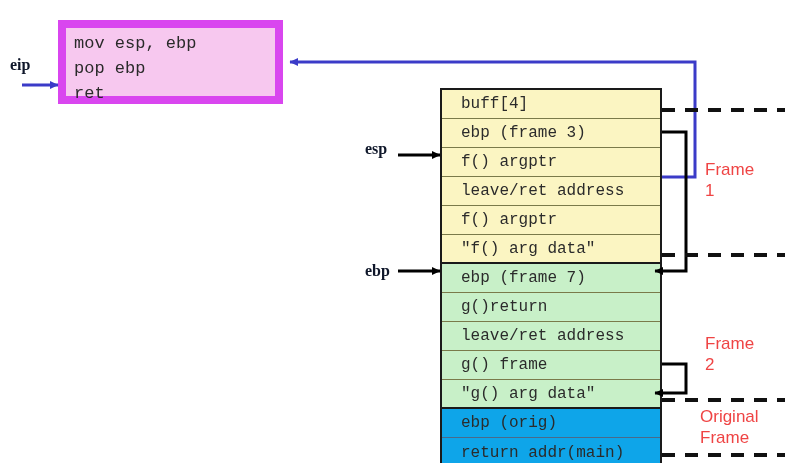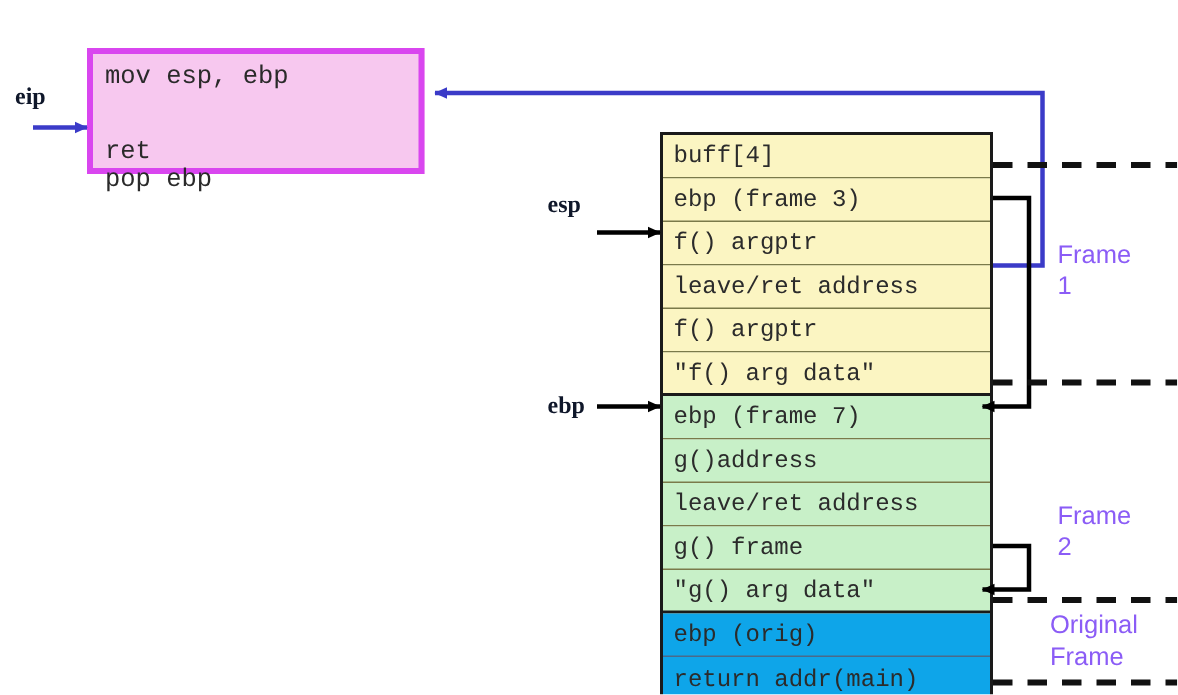--- a/index.html
+++ b/index.html
@@ -13,87 +13,87 @@
     height: 463px;
     background: #ffffff;
     overflow: hidden;
     font-family: "Liberation Sans", sans-serif;
   }
 
   
   .code-box {
     position: absolute;
     left: 58px;
-    top: 32px;
+    top: 20px;
     width: 225px;
     height: 84px;
     background: #f7c8ef;
-    border: 4px solid #d946ef;
+    border: 8px solid #d946ef;
     box-sizing: border-box;
   }
   .code-line {
     position: absolute;
     left: 8px;
     font-family: "Liberation Mono", "DejaVu Sans Mono", monospace;
     font-size: 17px;
     color: #2a2a2a;
     white-space: pre;
     letter-spacing: 0px;
   }
   .code-line.l0 { top: 6px; }
-  .code-line.l1 { top: 31px; margin-top: 44px; }
+  .code-line.l1 { top: 31px; }
   .code-line.l2 { top: 56px; }
 
   
   .reg-label {
     position: absolute;
     font-family: "Liberation Serif", "DejaVu Serif", serif;
     font-weight: bold;
     font-size: 16px;
     color: #0f172a;
     white-space: pre;
   }
   .reg-eip { left: 10px; top: 56px; }
-  .reg-esp { left: 365px; top: 128px; }
+  .reg-esp { left: 365px; top: 140px; }
   .reg-ebp { left: 365px; top: 262px; }
 
   
   .stack {
     position: absolute;
     left: 440px;
     top: 88px;
     width: 222px;
     border: 2px solid #1a1a1a;
     box-sizing: border-box;
   }
   .row {
     height: 29px;
     box-sizing: border-box;
     border-bottom: 1px solid #7a7a4a;
     display: flex;
     align-items: center;
-    padding-left: 7px;
+    padding-left: 19px;
     font-family: "Liberation Mono", "DejaVu Sans Mono", monospace;
     font-size: 16px;
     color: #2b2b2b;
     white-space: pre;
     overflow: hidden;
   }
   .row.yellow { background: #fbf5c2; }
   .row.green  { background: #c8f0c8; }
   .row.blue   { background: #0ea5e9; border-bottom-color: #4a6a8a; }
   .row.sep-strong { border-bottom: 2px solid #1a1a1a; }
   .row.last { border-bottom: none; }
 
   
   .frame-label {
     position: absolute;
     font-family: "Liberation Sans", sans-serif;
     font-size: 17px;
-    color: #8b5cf6;
+    color: #ef4444;
     line-height: 21px;
     white-space: pre-line;
   }
   .frame-1 { left: 705px; top: 159px; }
   .frame-2 { left: 705px; top: 333px; }
   .frame-orig { left: 700px; top: 406px; }
 
   svg.overlay {
     position: absolute;
     left: 0;
@@ -119,21 +119,21 @@
   <div class="reg-label reg-ebp">ebp</div>
 
   <div class="stack">
     <div class="row yellow">buff[4]</div>
     <div class="row yellow">ebp (frame 3)</div>
     <div class="row yellow">f() argptr</div>
     <div class="row yellow">leave/ret address</div>
     <div class="row yellow">f() argptr</div>
     <div class="row yellow sep-strong">"f() arg data"</div>
     <div class="row green">ebp (frame 7)</div>
-    <div class="row green">g()address</div>
+    <div class="row green">g()return</div>
     <div class="row green">leave/ret address</div>
     <div class="row green">g() frame</div>
     <div class="row green sep-strong">"g() arg data"</div>
     <div class="row blue">ebp (orig)</div>
     <div class="row blue last">return addr(main)</div>
   </div>
 
   <div class="frame-label frame-1">Frame
 1</div>
   <div class="frame-label frame-2">Frame

